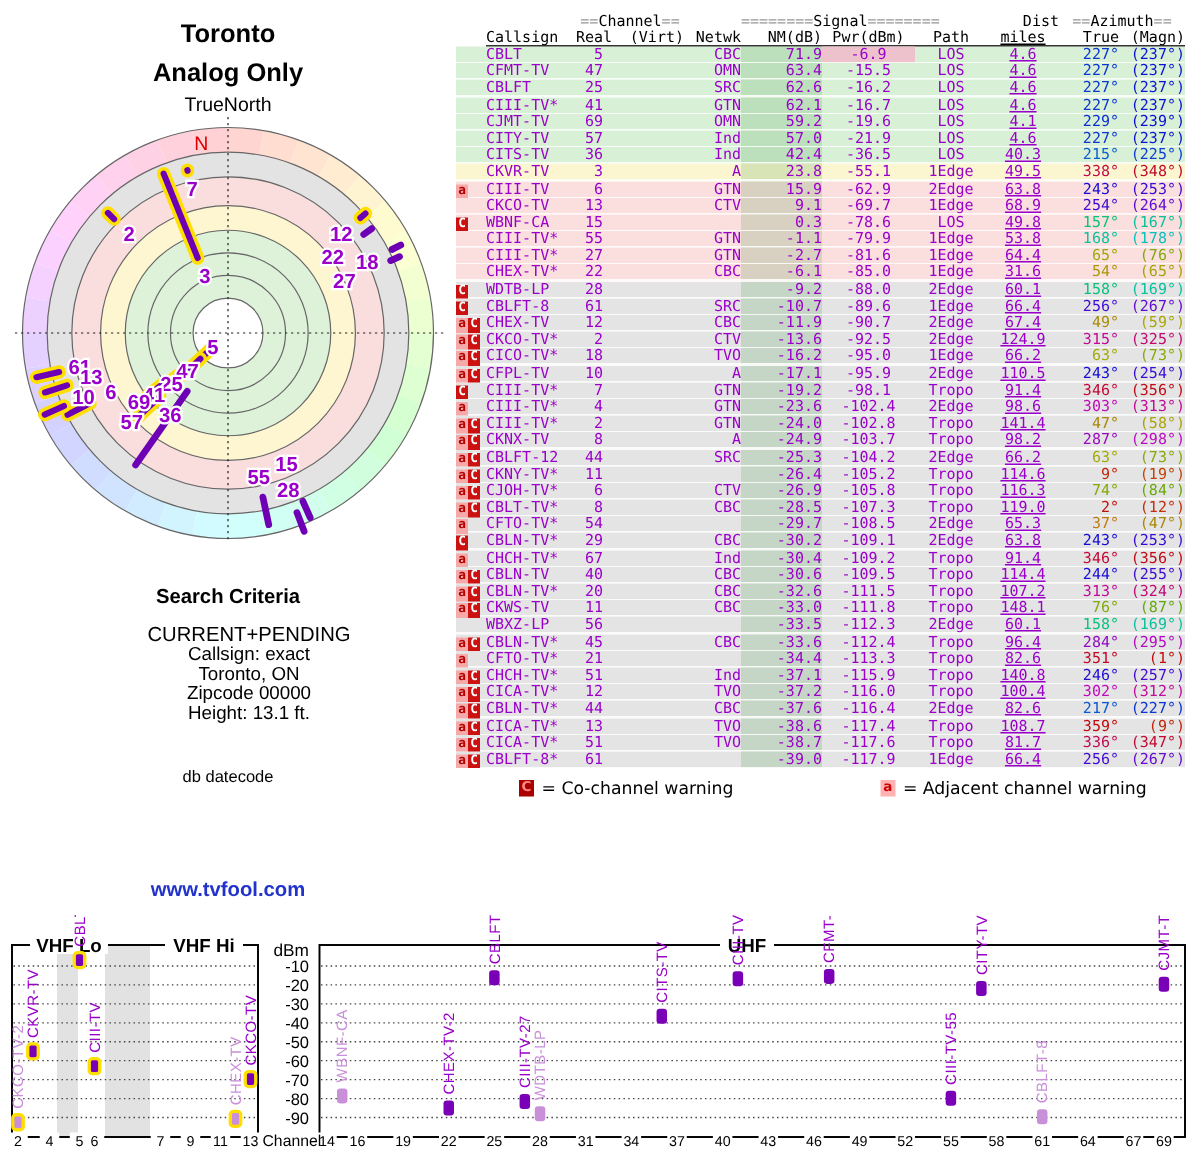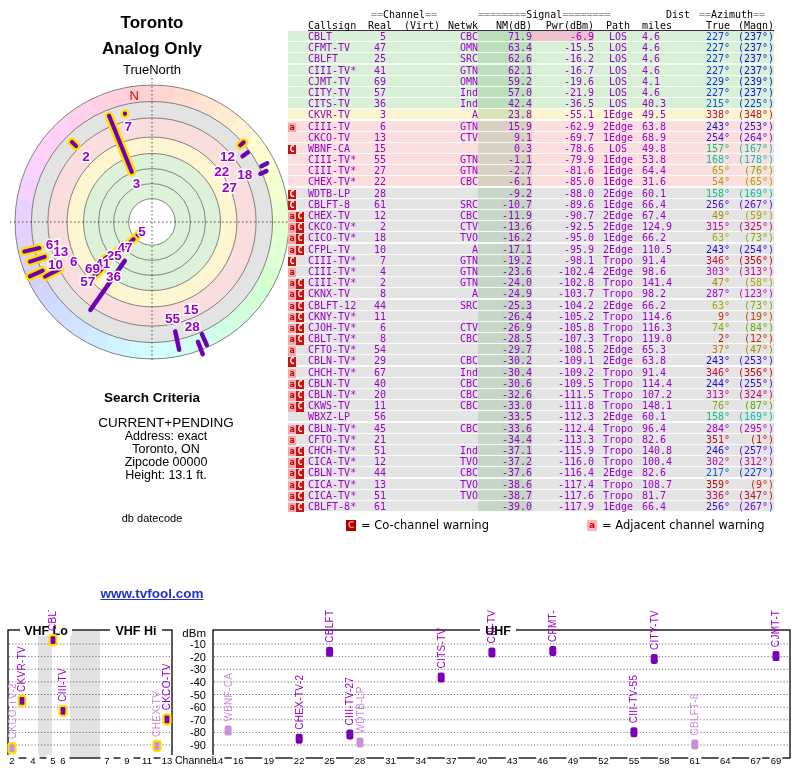--- a/index.html
+++ b/index.html
@@ -12,41 +12,41 @@
   #page-title{font-size:17px;font-weight:bold;line-height:26px;color:#000;}
   #page-subtitle{font-size:17px;font-weight:bold;line-height:26px;color:#000;}
   #radar-wrap{left:4px;top:56px;width:296px;height:306px;}
   #search-block{left:0;top:390px;width:304px;text-align:center;color:#000;}
   #search-heading{font-size:13.5px;font-weight:bold;margin-bottom:12px;}
   .search-line{font-size:12.5px;line-height:12.5px;margin:0 0 .5px 0;padding-left:28px;}
   .search-line:first-of-type{font-size:13.5px;}
   #db-block{margin-top:30px;}
   .db-line{font-size:11px;line-height:13px;}
   #site-link{left:0;top:584px;width:304px;text-align:center;}
-  #site-link a{color:#2233cc;font-size:13.5px;font-weight:bold;text-decoration:underline;cursor:pointer;}
+  #site-link a{color:#2233cc;font-size:13.5px;font-weight:bold;cursor:pointer;}
 
   
-  #sig-table{left:288px;top:10px;width:486px;font-family:"DejaVu Sans Mono","Liberation Mono",monospace;
+  #sig-table{left:304px;top:10px;width:486px;font-family:"DejaVu Sans Mono","Liberation Mono",monospace;
              font-size:10px;color:#000;}
   .trow{display:flex;height:11.2px;line-height:11.3px;white-space:nowrap;}
   .trow>span{display:inline-block;box-sizing:border-box;}
   .hdr1{height:10.5px;line-height:10.5px;}
   .hdr2{height:10.5px;line-height:10.5px;}
   .hdr2>span{border-bottom:1px solid #333;}
   .hdr2>.c-flags{border-bottom:none;}
   .eq{color:#999;}
   .c-flags{width:20px;display:flex;justify-content:flex-end;align-items:center;gap:1px;}
   .c-callsign{width:60px;text-align:left;}
   .c-real{width:18px;text-align:right;}
   .c-virt{width:54px;text-align:right;}
   .c-netwk{width:38px;text-align:right;}
   .c-nm{width:54px;text-align:right;}
-  .c-pwr{width:62px;text-align:right;}
+  .c-pwr{width:62px;text-align:center;}
   .c-path{width:48px;text-align:center;}
-  .c-miles{width:48px;text-align:left;}
+  .c-miles{width:48px;text-align:center;text-decoration:underline;}
   .c-true{width:40px;text-align:right;}
   .c-magn{width:44px;text-align:right;}
   .gh-chan{width:72px;text-align:center;}
   .gh-netwk{width:38px;}
   .gh-sig{width:116px;text-align:center;overflow:visible;}
   .gh-path{width:48px;}
   .gh-dist{width:48px;text-align:right;}
   .gh-az{width:84px;text-align:center;}
   .gh-lead{width:80px;}
   .band-green{background:#d8f1d6;}
@@ -224,21 +224,21 @@
       <text x="168.5084091822638" y="266.9844793363826" text-anchor="middle" font-size="13.5" font-weight="bold" fill="#9b00cb" stroke="#fff" stroke-width="3" paint-order="stroke">55</text>
       <text x="187.00604407096927" y="258.1090093879254" text-anchor="middle" font-size="13.5" font-weight="bold" fill="#9b00cb" stroke="#fff" stroke-width="3" paint-order="stroke">15</text>
       <text x="188.25905545191904" y="275.37842511269565" text-anchor="middle" font-size="13.5" font-weight="bold" fill="#9b00cb" stroke="#fff" stroke-width="3" paint-order="stroke">28</text>
     </svg>
 </div>
 
 <div class="abs" id="search-block">
   <div id="search-heading">Search Criteria</div>
   <div id="search-lines">
       <div class="search-line">CURRENT+PENDING</div>
-      <div class="search-line">Address: exact</div>
+      <div class="search-line">Callsign: exact</div>
       <div class="search-line">Toronto, ON</div>
       <div class="search-line">Zipcode 00000</div>
       <div class="search-line">Height: 13.1 ft.</div>
     </div>
   <div id="db-block">
       <div class="db-line">db datecode</div>
     </div>
 </div>
 
 <div class="abs" id="site-link">
@@ -572,21 +572,21 @@
         <span class="c-flags"><span class="flag-box flag-a">a</span><span class="flag-box flag-C">C</span></span>
         <span class="c-callsign ptxt">CKNX-TV</span>
         <span class="c-real ptxt">8</span>
         <span class="c-virt ptxt"></span>
         <span class="c-netwk ptxt">A</span>
         <span class="c-nm ptxt nm-band">-24.9</span>
         <span class="c-pwr ptxt">-103.7</span>
         <span class="c-path ptxt">Tropo</span>
         <span class="c-miles ptxt">98.2</span>
         <span class="c-true" style="color: rgb(154, 10, 194);">287°</span>
-        <span class="c-magn" style="color: rgb(188, 10, 194);">(123°)</span>
+        <span class="c-magn" style="color: rgb(188, 10, 194);">(298°)</span>
       </div>
       <div class="trow band-gray">
         <span class="c-flags"><span class="flag-box flag-a">a</span><span class="flag-box flag-C">C</span></span>
         <span class="c-callsign ptxt">CBLFT-12</span>
         <span class="c-real ptxt">44</span>
         <span class="c-virt ptxt"></span>
         <span class="c-netwk ptxt">SRC</span>
         <span class="c-nm ptxt nm-band">-25.3</span>
         <span class="c-pwr ptxt">-104.2</span>
         <span class="c-path ptxt">2Edge</span>

